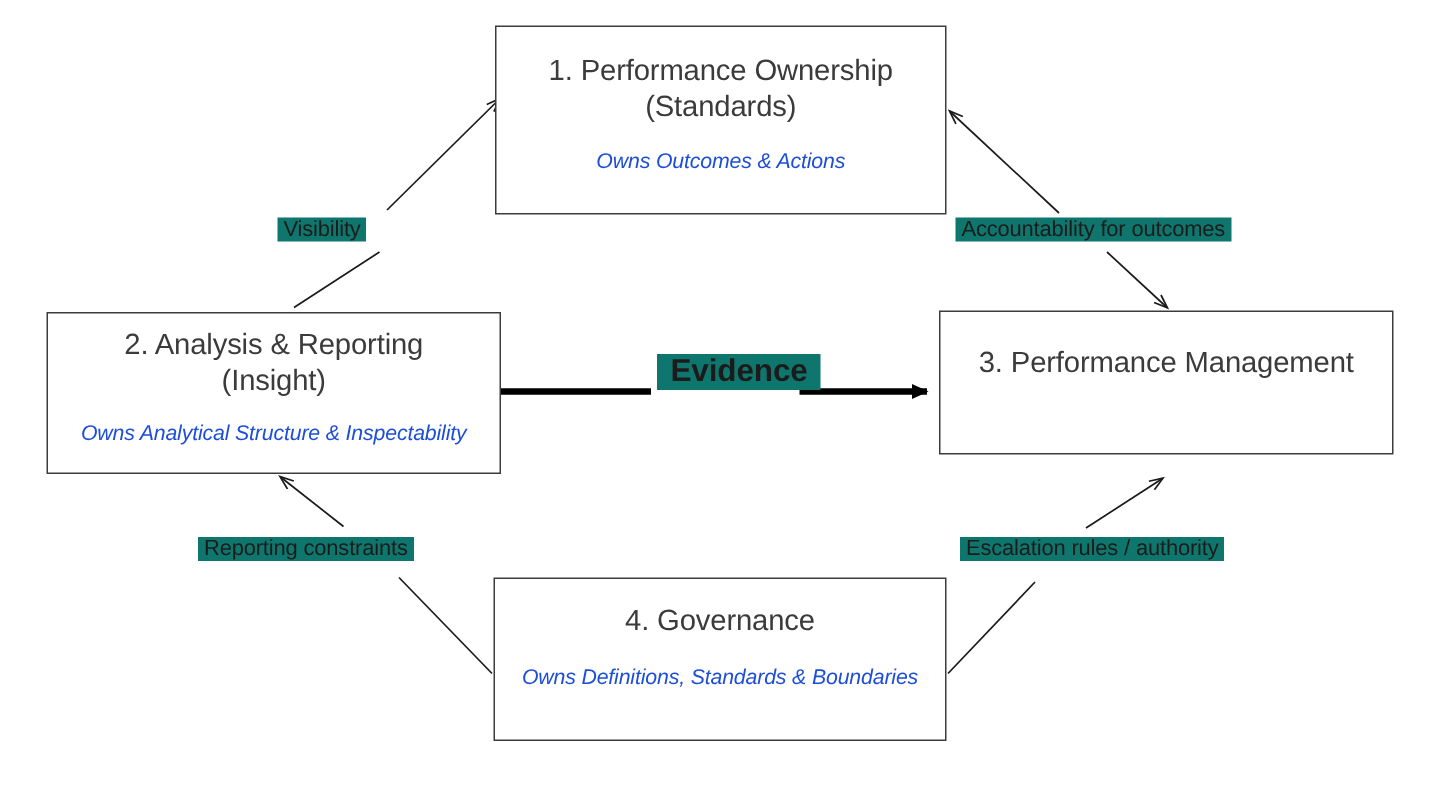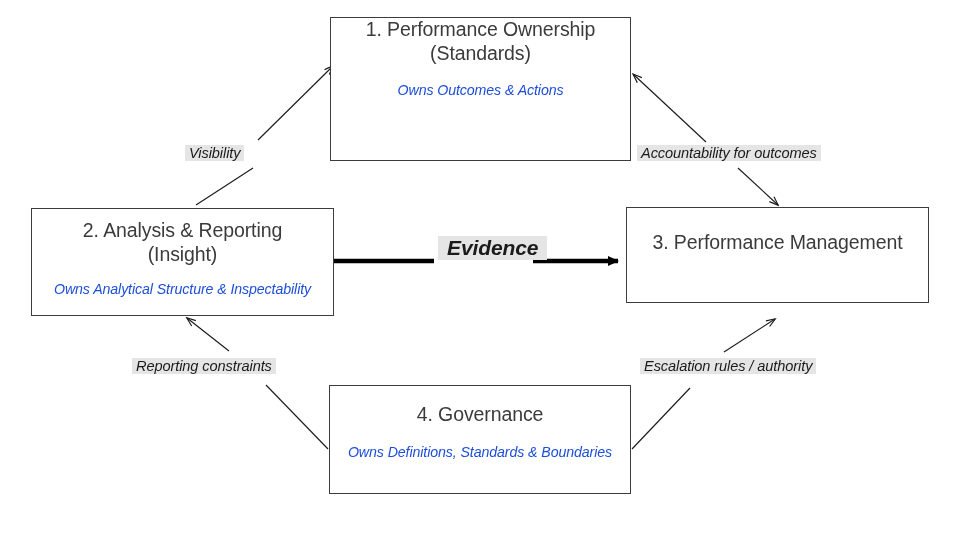--- a/index.html
+++ b/index.html
@@ -41,36 +41,35 @@
     font-weight: 400;
     letter-spacing: -0.1px;
   }
   .node-sub {
     font-size: 14.2px;
     font-style: italic;
     color: #1d4ed8;
     line-height: 1.26;
     letter-spacing: -0.1px;
   }
-  #node-1 { left: 330px; top: 17px; width: 301px; height: 144px; }
+  #node-1 { left: 330px; top: 17px; width: 301px; height: 126px; padding-top: 18px; }
   #node-1 .node-sub { margin-top: 16px; }
   #node-2 { left: 31px; top: 208px; width: 303px; height: 108px; padding-top: 10px; text-align: center; }
   #node-2 .node-sub { margin-top: 14px; }
   #node-3 { left: 626px; top: 207px; width: 303px; height: 96px; padding-top: 23px; }
   #node-3 .node-sub { margin-top: 14px; }
   #node-4 { left: 329px; top: 385px; width: 302px; height: 109px; padding-top: 17px; }
   #node-4 .node-sub { margin-top: 17px; }
 
   .edge-label {
     position: absolute;
-    font-style: italic;
     font-size: 14.6px;
     color: #1b1b1b;
     white-space: nowrap;
-    background: #e5e5e5;
+    background: #0f766e;
     padding: 0 4px;
     letter-spacing: -0.1px;
   }
   #label-visibility { left: 185px; top: 145px; }
   #label-accountability { left: 637px; top: 145px; }
   #label-analytical { left: 132px; top: 358px; }
   #label-escalation { left: 640px; top: 358px; }
   #label-evidence {
     left: 438px;
     top: 236px;

